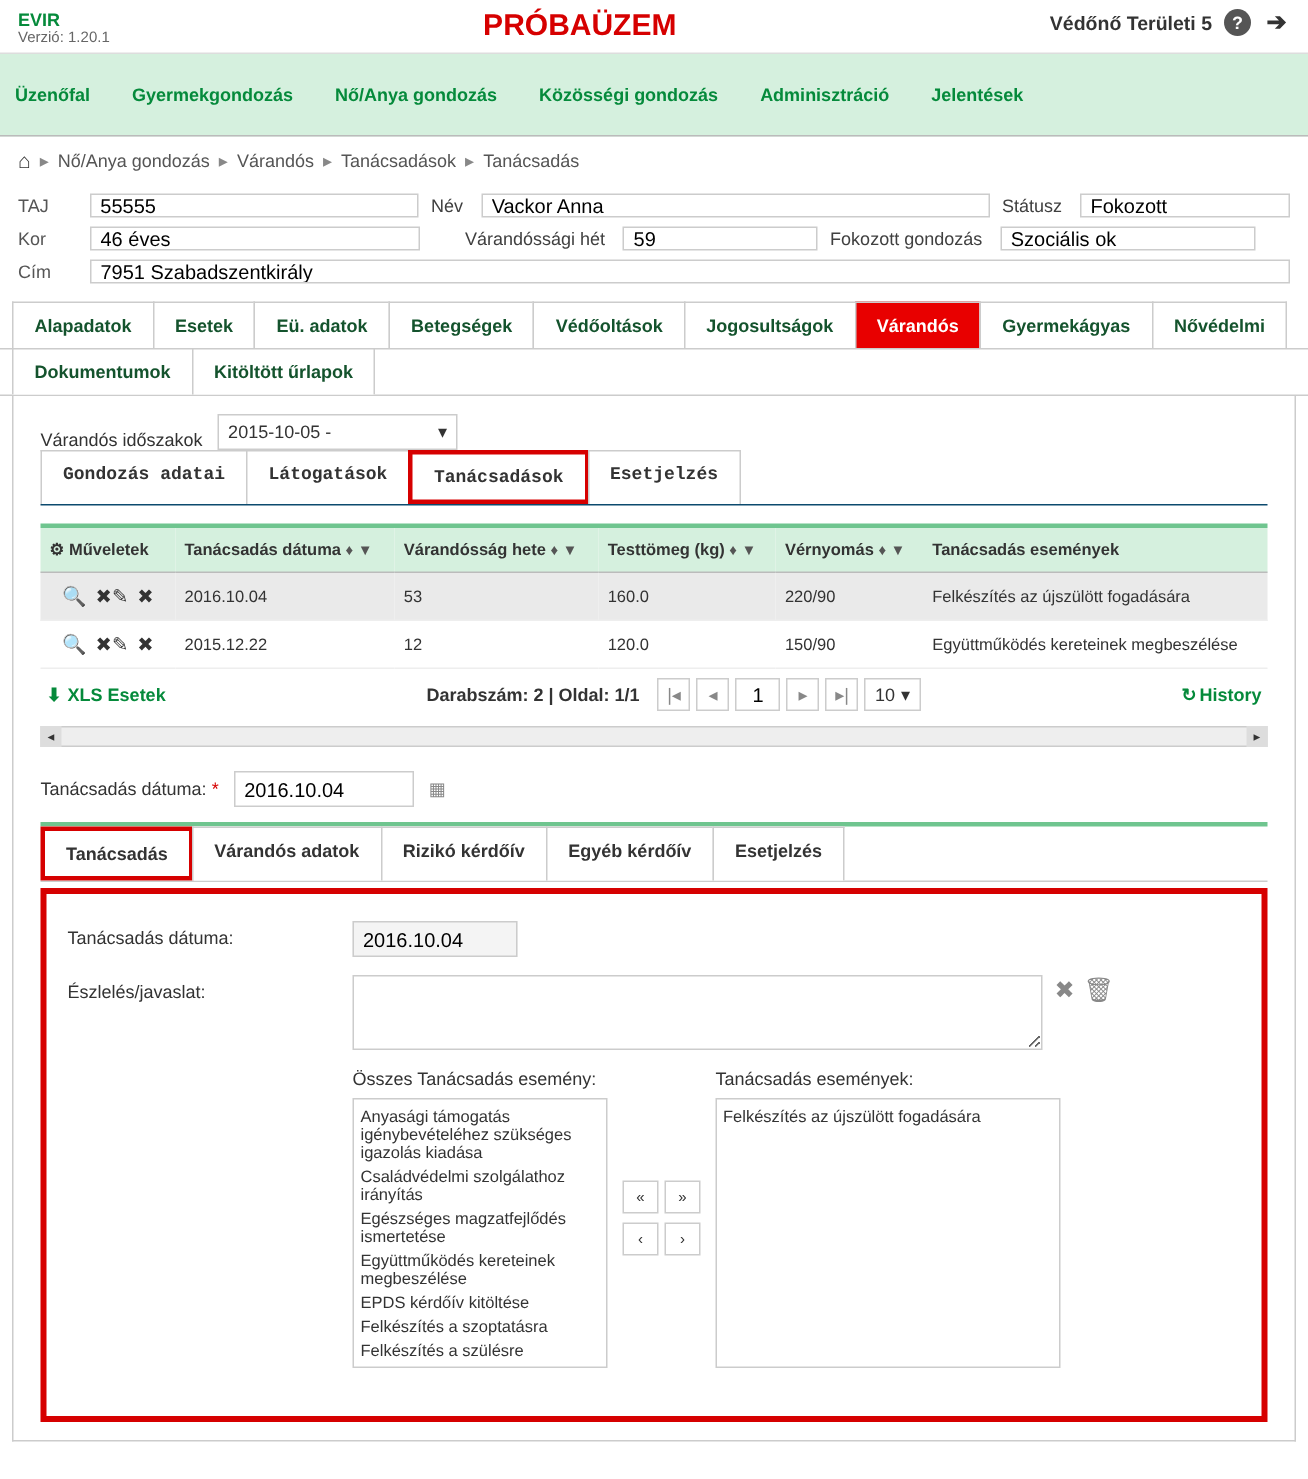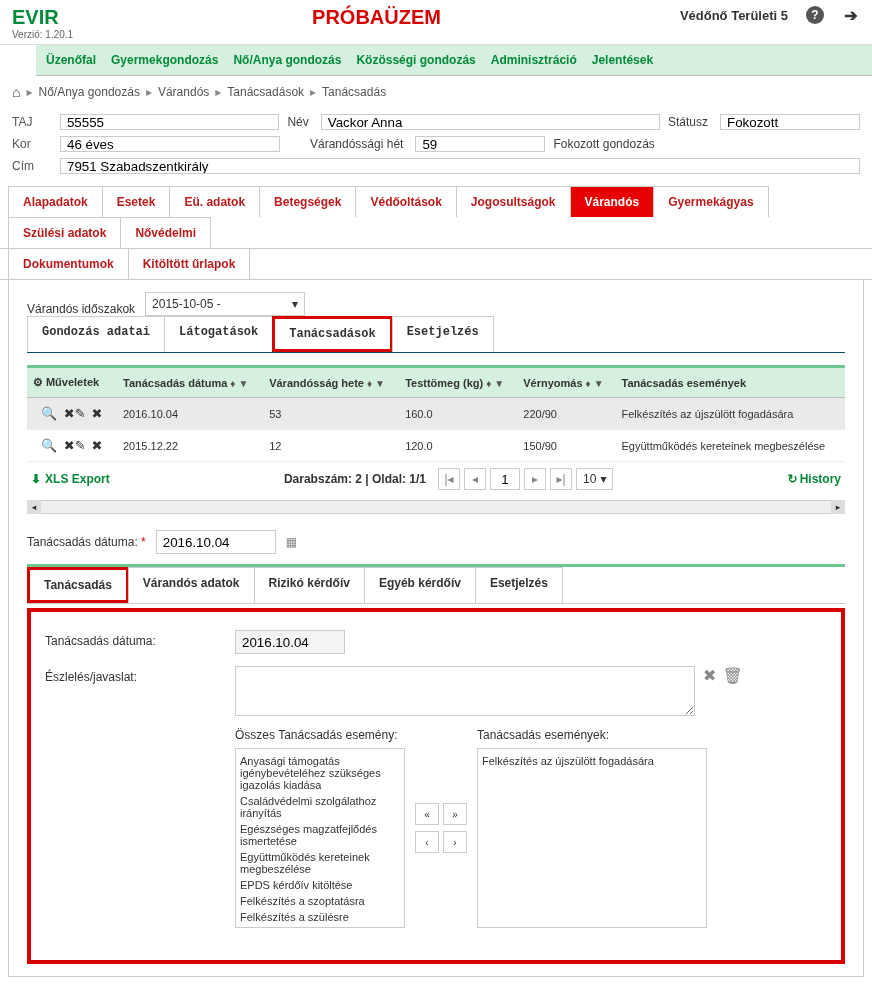--- a/index.html
+++ b/index.html
@@ -1,41 +1,41 @@
 <!DOCTYPE html>
 <html><head>
 <meta charset="utf-8">
 <style>
 * { box-sizing: border-box; margin: 0; padding: 0; }
 body { font-family: Arial, sans-serif; font-size: 12px; color: #333; background: #fff; width: 872px; }
 .header { display: flex; justify-content: space-between; align-items: flex-start; padding: 6px 12px 4px; border-bottom: 1px solid #ddd; }
 .header-left { display: flex; flex-direction: column; }
-.app-name { color: #058a3b; font-weight: bold; font-size: 20px; }
+.app-name { color: #058a3b; font-weight: bold; font-size: 12px; }
 .app-version { color: #666; font-size: 10px; }
 .header-center { color: #d60000; font-weight: bold; font-size: 20px; }
-.header-right { display: flex; align-items: center; gap: 18px; font-weight: bold; font-size: 13px; }
+.header-right { display: flex; align-items: center; gap: 8px; font-weight: bold; font-size: 13px; }
 .help-icon, .logout-icon { width: 18px; height: 18px; display: inline-flex; align-items: center; justify-content: center; }
 .help-icon { background: #555; color: #fff; border-radius: 50%; font-size: 12px; }
 .logout-icon { color: #333; font-size: 16px; }
 
-.main-nav { background: #d5f0de; padding: 8px 10px; display: flex; gap: 15px; border-bottom: 1px solid #bbb; margin-left: 36px; }
+.main-nav { background: #d5f0de; padding: 20px 10px; display: flex; gap: 28px; border-bottom: 1px solid #bbb; }
 .main-nav-item { color: #058a3b; font-weight: bold; cursor: pointer; }
 
 .breadcrumb { padding: 8px 12px; display: flex; align-items: center; gap: 6px; color: #555; }
 .breadcrumb-sep { color: #888; }
 .home-icon { font-size: 14px; color: #333; }
 
 .info-grid { padding: 6px 12px; }
 .info-row { display: flex; align-items: center; margin-bottom: 6px; gap: 8px; }
 .info-label { width: 40px; text-align: left; color: #555; }
 .info-label-mid { width: auto; color: #404040; padding-right: 4px; }
 .info-input { border: 1px solid #ccc; padding: 4px 6px; background: #fff; height: 16px; }
 
 .tabs-main { display: flex; flex-wrap: wrap; padding: 0 8px; border-bottom: 1px solid #ccc; gap: 0; }
-.tab { padding: 8px 14px; border: 1px solid #ccc; border-bottom: none; background: #fff; font-weight: bold; color: #b91c1c; cursor: pointer; margin-right: -1px; }
+.tab { padding: 8px 14px; border: 1px solid #ccc; border-bottom: none; background: #fff; font-weight: bold; color: #14532d; cursor: pointer; margin-right: -1px; }
 .tab.active-red { background: #e80000; color: #fff; }
 .tabs-row2 { display: flex; padding: 0 8px; border-bottom: 1px solid #ccc; margin-top: -1px; }
 
 .content { padding: 12px 18px; border: 1px solid #ccc; margin: 0 8px 8px; border-top: none; }
 .period-row { display: flex; align-items: flex-end; gap: 10px; }
 .period-select { border: 1px solid #ccc; padding: 4px 6px; width: 160px; height: 24px; display: flex; justify-content: space-between; align-items: center; }
 
 .sub-tabs { display: flex; border-bottom: 1px solid #0c4a6e; font-family: Liberation Mono, monospace; }
 .sub-tab { padding: 8px 14px; border: 1px solid #ccc; border-bottom: none; background: #fff; font-weight: bold; cursor: pointer; margin-right: -1px; }
 .sub-tab.highlighted { border: 3px solid #d60000; }
@@ -131,37 +131,37 @@
     <input class="info-input" style="width: 340px;" value="Vackor Anna">
     <span class="info-label-mid">Státusz</span>
     <input class="info-input" style="width: 140px;" value="Fokozott">
   </div>
   <div class="info-row">
     <span class="info-label">Kor</span>
     <input class="info-input" style="width: 220px;" value="46 éves">
     <span class="info-label-mid" style="margin-left:22px">Várandóssági hét</span>
     <input class="info-input" style="width: 130px;" value="59">
     <span class="info-label-mid">Fokozott gondozás</span>
+    <input class="info-input" style="width: 170px;" value="Szociális ok">
   </div>
   <div class="info-row">
     <span class="info-label">Cím</span>
     <input class="info-input" style="flex: 1 1 0%;" value="7951 Szabadszentkirály">
   </div>
 </div>
 
 <div class="tabs-main">
   <div class="tab">Alapadatok</div>
   <div class="tab">Esetek</div>
   <div class="tab">Eü. adatok</div>
   <div class="tab">Betegségek</div>
   <div class="tab">Védőoltások</div>
   <div class="tab">Jogosultságok</div>
   <div class="tab active-red">Várandós</div>
   <div class="tab">Gyermekágyas</div>
-  <div class="tab">Szülési adatok</div>
   <div class="tab">Nővédelmi</div>
 </div>
 <div class="tabs-row2">
   <div class="tab">Dokumentumok</div>
   <div class="tab">Kitöltött űrlapok</div>
 </div>
 
 <div class="content">
   <div class="period-row">
     <span>Várandós időszakok</span>
@@ -217,21 +217,21 @@
           <td>12</td>
           <td>120.0</td>
           <td>150/90</td>
           <td>Együttműködés kereteinek megbeszélése</td>
         </tr>
       </tbody>
     </table>
     <div class="table-footer">
       <div class="xls-export">
         <span>⬇</span>
-        <span>XLS Export</span>
+        <span>XLS Esetek</span>
       </div>
       <div class="pager">
         <span style="margin-right:8px;font-weight:bold">Darabszám: 2 | Oldal: 1/1</span>
         <div class="pager-btn">|◂</div>
         <div class="pager-btn">◂</div>
         <input class="pager-input" value="1" style="">
         <div class="pager-btn">▸</div>
         <div class="pager-btn">▸|</div>
         <div class="page-size">
             <span>10</span> 

